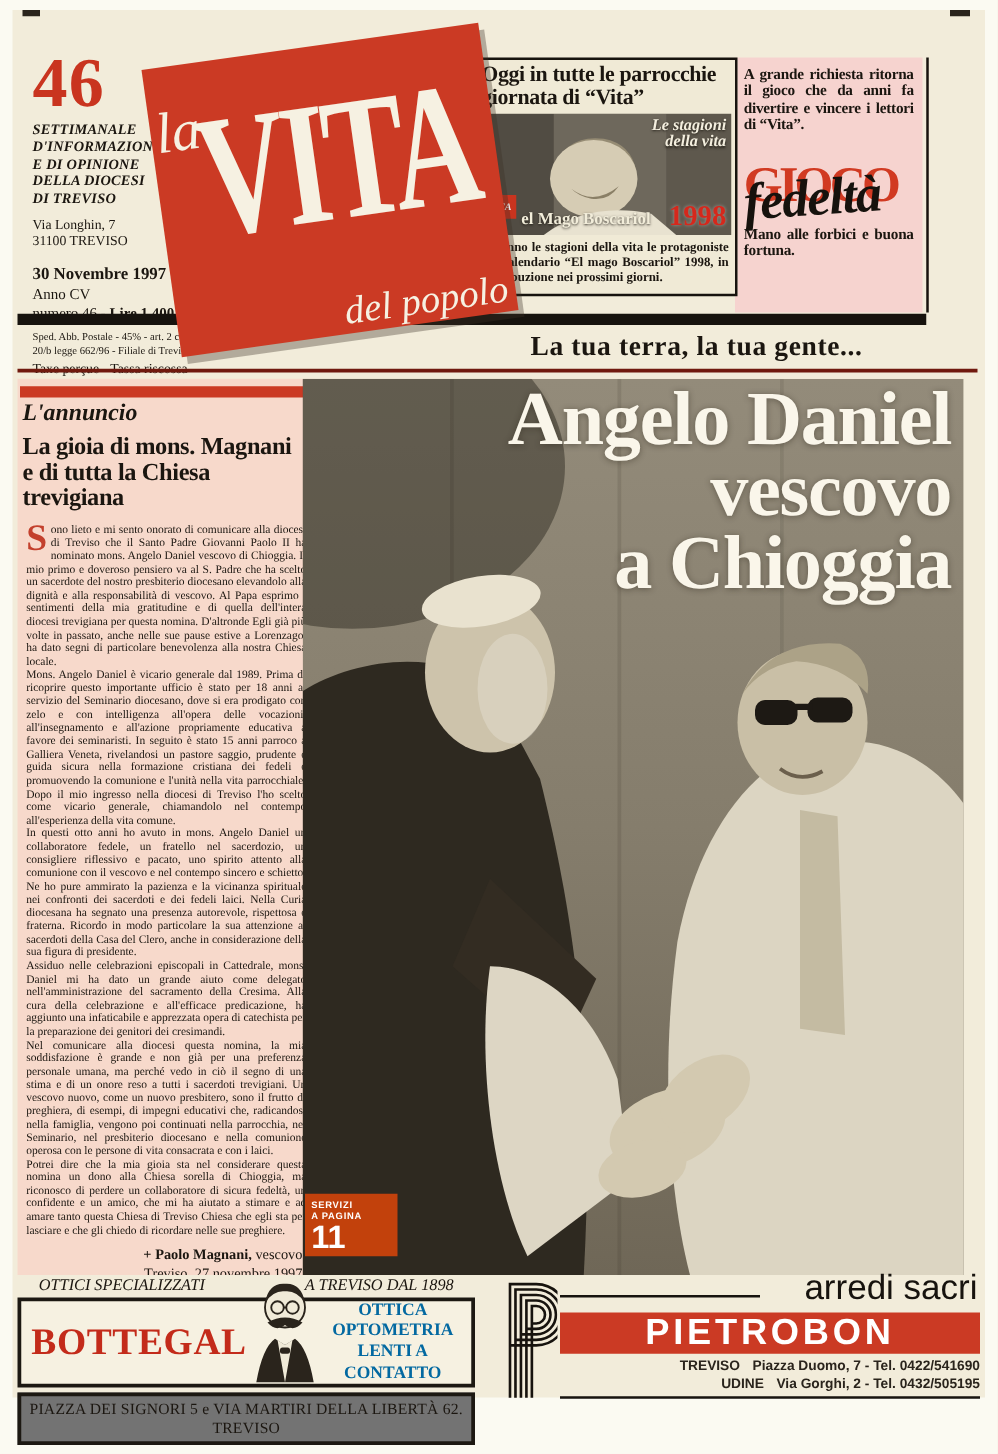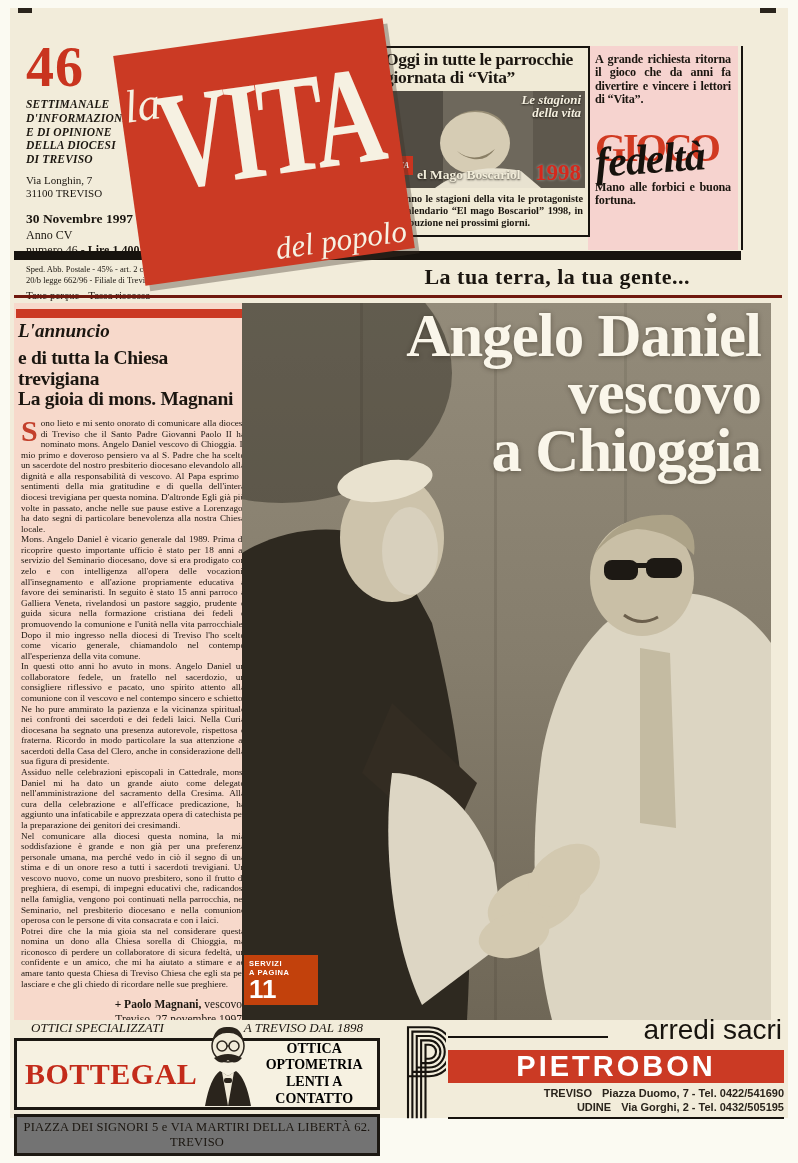--- a/index.html
+++ b/index.html
@@ -59,21 +59,21 @@
   .photo-headline{position:absolute;right:10px;top:4px;text-align:right;color:#faf6ea;font-weight:bold;font-size:61px;line-height:.94;letter-spacing:-1px;text-shadow:0 1px 5px rgba(40,33,22,.45);}
   .badge{position:absolute;left:2px;top:652px;width:64px;background:#c2410c;color:#fff;padding:4px 5px 3px;font-family:"Liberation Sans",sans-serif;}
   .badge-line{font-size:7.5px;font-weight:bold;letter-spacing:.6px;line-height:1.2;}
   .badge-num{font-size:26px;font-weight:bold;line-height:.95;}
   
   .bottegal{position:absolute;left:4px;top:1012px;width:366px;}
   .b-tagline{display:flex;justify-content:center;gap:80px;font-style:italic;font-size:13px;}
   .b-box{margin-top:2px;border:3px solid #1c1812;background:#f6f1e1;height:66px;display:flex;align-items:center;padding:0 8px;position:relative;}
   .b-brand{color:#c32b1a;font-size:30px;font-weight:bold;letter-spacing:.5px;}
   .b-man{width:54px;height:86px;margin:-22px 4px 0;flex:none;}
-  .b-services{flex:1;text-align:center;color:#000000;font-weight:bold;font-size:14px;line-height:1.18;}
+  .b-services{flex:1;text-align:center;color:#0369a1;font-weight:bold;font-size:14px;line-height:1.18;}
   .b-address{margin-top:4px;border:3px solid #1c1812;background:#737373;text-align:center;font-size:12.5px;padding:3px 2px;letter-spacing:.2px;}
   
   .pietrobon{position:absolute;left:374px;top:1012px;width:400px;height:110px;font-family:"Liberation Sans",sans-serif;}
   .p-logo{position:absolute;left:14px;top:2px;}
   .p-topline{position:absolute;left:64px;top:16px;width:160px;height:2px;background:#17130e;}
   .p-category{position:absolute;right:2px;top:-6px;font-size:28px;color:#17130e;}
   .p-band{position:absolute;left:64px;right:0;top:30px;height:33px;background:#cb3a24;text-align:center;}
   .p-band span{color:#fff;font-size:29px;font-weight:bold;letter-spacing:3px;line-height:33px;}
   .p-locs{position:absolute;left:64px;right:0;top:67px;font-size:11px;line-height:1.25;color:#2a241c;font-weight:bold;}
   .p-row{display:flex;justify-content:flex-end;}
@@ -151,22 +151,22 @@
   <div class="gioco-rule"></div>
 
   <div class="black-band"></div>
   <div class="banner"><span>La tua terra, la tua gente...</span></div>
   <div class="banner-rule"></div>
 
   <div class="article">
     <div class="art-redbar"></div>
     <div class="art-kicker">L'annuncio</div>
     <div class="art-headline">
+      <div>La gioia di mons. Magnani</div>
       <div>e di tutta la Chiesa trevigiana</div>
-      <div>La gioia di mons. Magnani</div>
     </div>
     <div class="art-body">
       <p><span class="dropcap">S</span><span>ono lieto e mi sento onorato di comunicare alla diocesi di Treviso che il Santo Padre Giovanni Paolo II ha nominato mons. Angelo Daniel vescovo di Chioggia. Il mio primo e doveroso pensiero va al S. Padre che ha scelto un sacerdote del nostro presbiterio diocesano elevandolo alla dignità e alla responsabilità di vescovo. Al Papa esprimo i sentimenti della mia gratitudine e di quella dell'intera diocesi trevigiana per questa nomina. D'altronde Egli già più volte in passato, anche nelle sue pause estive a Lorenzago, ha dato segni di particolare benevolenza alla nostra Chiesa locale.</span></p>
       <p>Mons. Angelo Daniel è vicario generale dal 1989. Prima di ricoprire questo importante ufficio è stato per 18 anni al servizio del Seminario diocesano, dove si era prodigato con zelo e con intelligenza all'opera delle vocazioni, all'insegnamento e all'azione propriamente educativa a favore dei seminaristi. In seguito è stato 15 anni parroco a Galliera Veneta, rivelandosi un pastore saggio, prudente e guida sicura nella formazione cristiana dei fedeli e promuovendo la comunione e l'unità nella vita parrocchiale. Dopo il mio ingresso nella diocesi di Treviso l'ho scelto come vicario generale, chiamandolo nel contempo all'esperienza della vita comune.</p>
       <p>In questi otto anni ho avuto in mons. Angelo Daniel un collaboratore fedele, un fratello nel sacerdozio, un consigliere riflessivo e pacato, uno spirito attento alla comunione con il vescovo e nel contempo sincero e schietto. Ne ho pure ammirato la pazienza e la vicinanza spirituale nei confronti dei sacerdoti e dei fedeli laici. Nella Curia diocesana ha segnato una presenza autorevole, rispettosa e fraterna. Ricordo in modo particolare la sua attenzione ai sacerdoti della Casa del Clero, anche in considerazione della sua figura di presidente.</p>
       <p>Assiduo nelle celebrazioni episcopali in Cattedrale, mons. Daniel mi ha dato un grande aiuto come delegato nell'amministrazione del sacramento della Cresima. Alla cura della celebrazione e all'efficace predicazione, ha aggiunto una infaticabile e apprezzata opera di catechista per la preparazione dei genitori dei cresimandi.</p>
       <p>Nel comunicare alla diocesi questa nomina, la mia soddisfazione è grande e non già per una preferenza personale umana, ma perché vedo in ciò il segno di una stima e di un onore reso a tutti i sacerdoti trevigiani. Un vescovo nuovo, come un nuovo presbitero, sono il frutto di preghiera, di esempi, di impegni educativi che, radicandosi nella famiglia, vengono poi continuati nella parrocchia, nel Seminario, nel presbiterio diocesano e nella comunione operosa con le persone di vita consacrata e con i laici.</p>
       <p>Potrei dire che la mia gioia sta nel considerare questa nomina un dono alla Chiesa sorella di Chioggia, ma riconosco di perdere un collaboratore di sicura fedeltà, un confidente e un amico, che mi ha aiutato a stimare e ad amare tanto questa Chiesa di Treviso Chiesa che egli sta per lasciare e che gli chiedo di ricordare nelle sue preghiere.</p>
     </div>
     <div class="art-sig">

